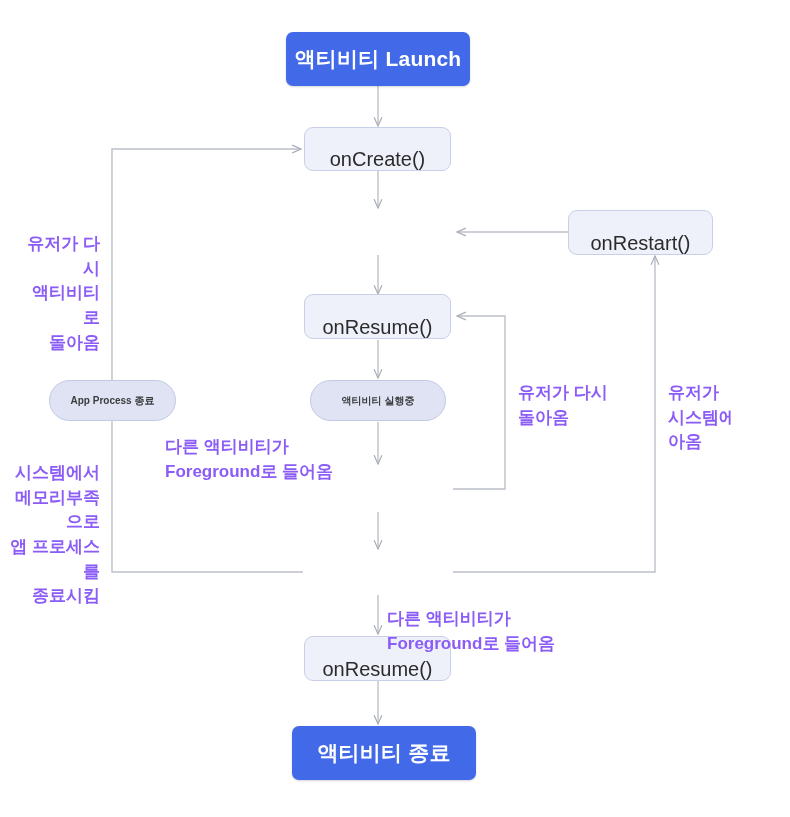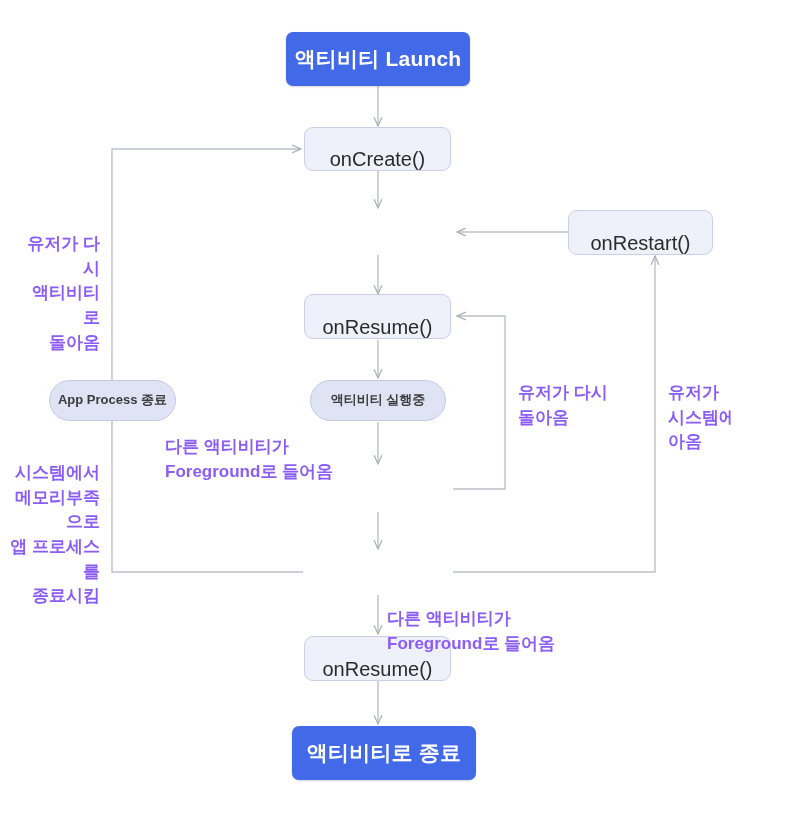--- a/index.html
+++ b/index.html
@@ -49,21 +49,21 @@
     border-radius: 9px;
     font-size: 20px;
     font-weight: 400;
     align-items: flex-end;
   }
   .node-state {
     background: #dfe3f4;
     color: #3c3c3c;
     border: 1px solid #c2c9e4;
     border-radius: 999px;
-    font-size: 13px;
+    font-size: 10px;
     font-weight: 600;
   }
   .edge-label {
     position: absolute;
     color: #8b5cf6;
     font-size: 17px;
     font-weight: 700;
     line-height: 1.45;
     white-space: pre-line;
     z-index: 4;
@@ -124,21 +124,21 @@
     <span>App Process 종료</span>
   </div>
 
 
 
   <div class="node node-callback" style="left:304px; top:636px; width:147px; height:45px;">
     <span>onResume()</span>
   </div>
 
   <div class="node node-terminal" style="left:292px; top:726px; width:184px; height:54px;">
-    <span>액티비티로 종료</span>
+    <span>액티비티 종료</span>
   </div>
 
   <div class="edge-label lbl-right" style="left:16px; top:232px; width:84px;">유저가 다시
 액티비티로
 돌아옴</div>
 
   <div class="edge-label lbl-right" style="left:8px; top:461px; width:92px;">시스템에서
 메모리부족으로
 앱 프로세스를
 종료시킴</div>

